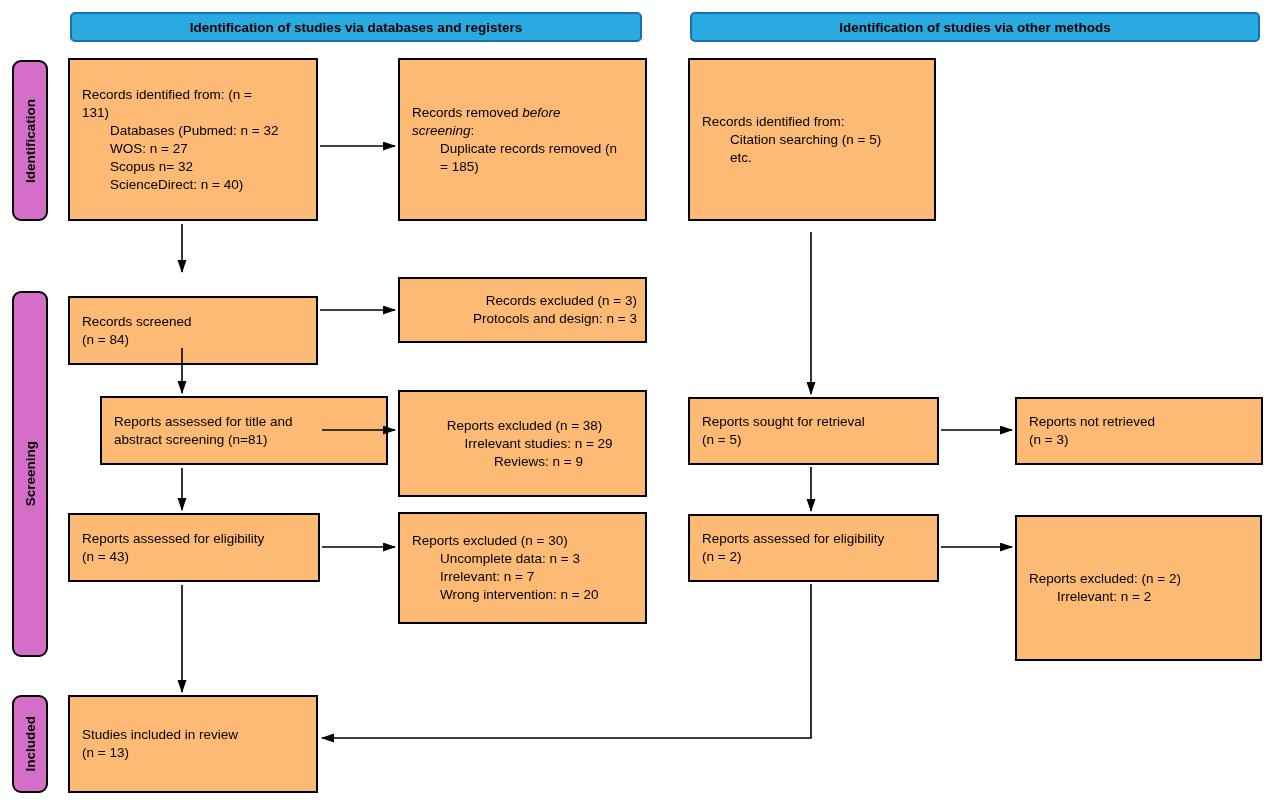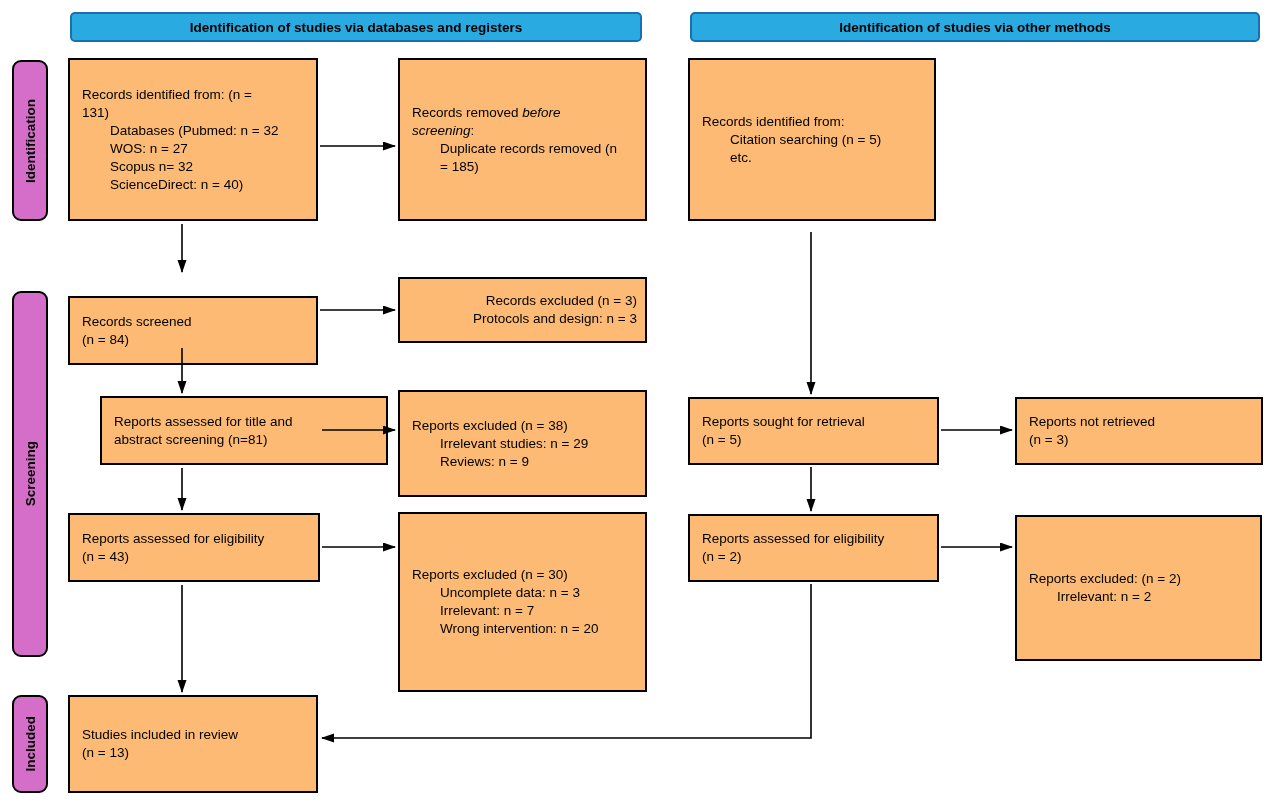--- a/index.html
+++ b/index.html
@@ -75,25 +75,25 @@
   .fbox .ln { white-space: nowrap; }
   .fbox .ind { padding-left: 28px; }
   .it { font-style: italic; margin-top: 36px; }
 
   #box-records-identified      { left: 68px;  top: 58px;  width: 250px; height: 163px; }
   #box-records-removed         { left: 398px; top: 58px;  width: 249px; height: 163px; }
   #box-records-other           { left: 688px; top: 58px;  width: 248px; height: 163px; }
   #box-records-screened        { left: 68px;  top: 276px; width: 250px; height: 69px; margin-top: 20px;  }
   #box-records-excluded        { left: 398px; top: 277px; width: 249px; height: 66px; align-items: flex-end;  }
   #box-reports-title-abstract  { left: 68px;  top: 396px; width: 288px; height: 69px; margin-left: 32px;  }
-  #box-reports-excluded-38     { left: 398px; top: 390px; width: 249px; height: 107px; }
+  #box-reports-excluded-38     { left: 398px; top: 390px; width: 249px; height: 107px; align-items: center; }
   #box-reports-sought          { left: 688px; top: 397px; width: 251px; height: 68px;  }
   #box-reports-not-retrieved   { left: 1015px;top: 397px; width: 248px; height: 68px;  }
   #box-reports-eligibility     { left: 68px;  top: 513px; width: 252px; height: 69px;  }
-  #box-reports-excluded-30     { left: 398px; top: 512px; width: 249px; height: 180px; }
+  #box-reports-excluded-30     { left: 398px; top: 512px; width: 249px; height: 112px; }
   #box-reports-eligibility-2   { left: 688px; top: 514px; width: 251px; height: 68px;  }
   #box-reports-excluded-2      { left: 1015px;top: 515px; width: 247px; height: 146px; }
   #box-studies-included        { left: 68px;  top: 695px; width: 250px; height: 98px;  }
 
   .arrows {
     position: absolute;
     left: 0; top: 0;
     width: 1273px;
     height: 805px;
     pointer-events: none;

